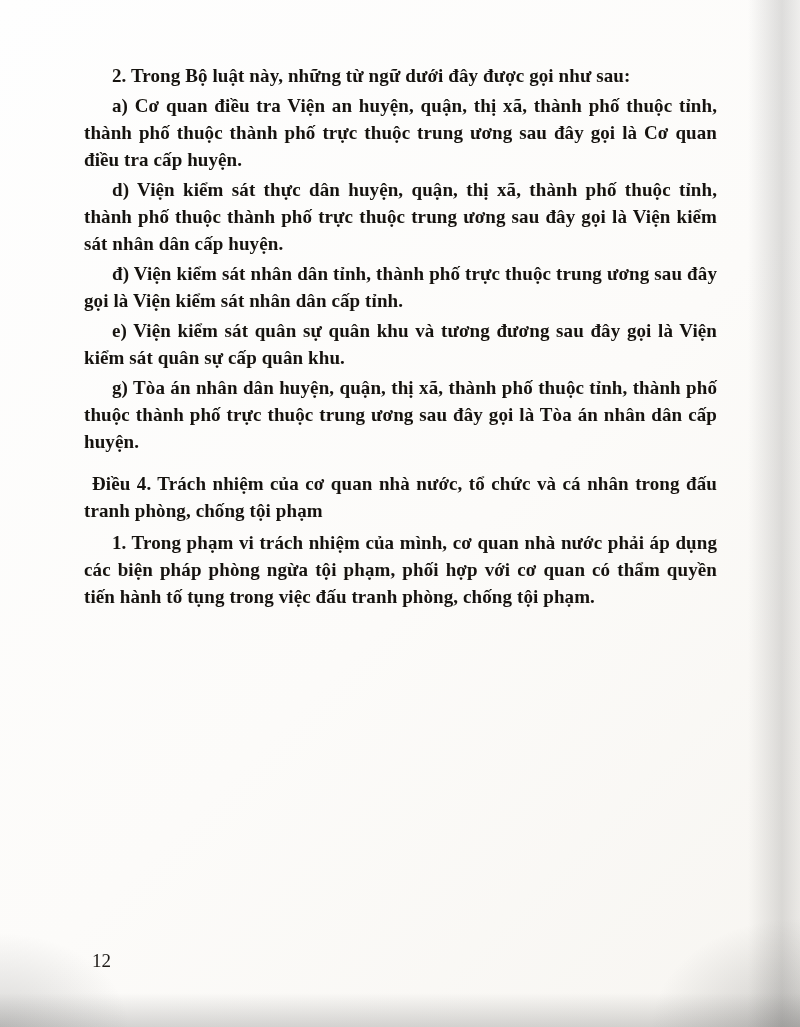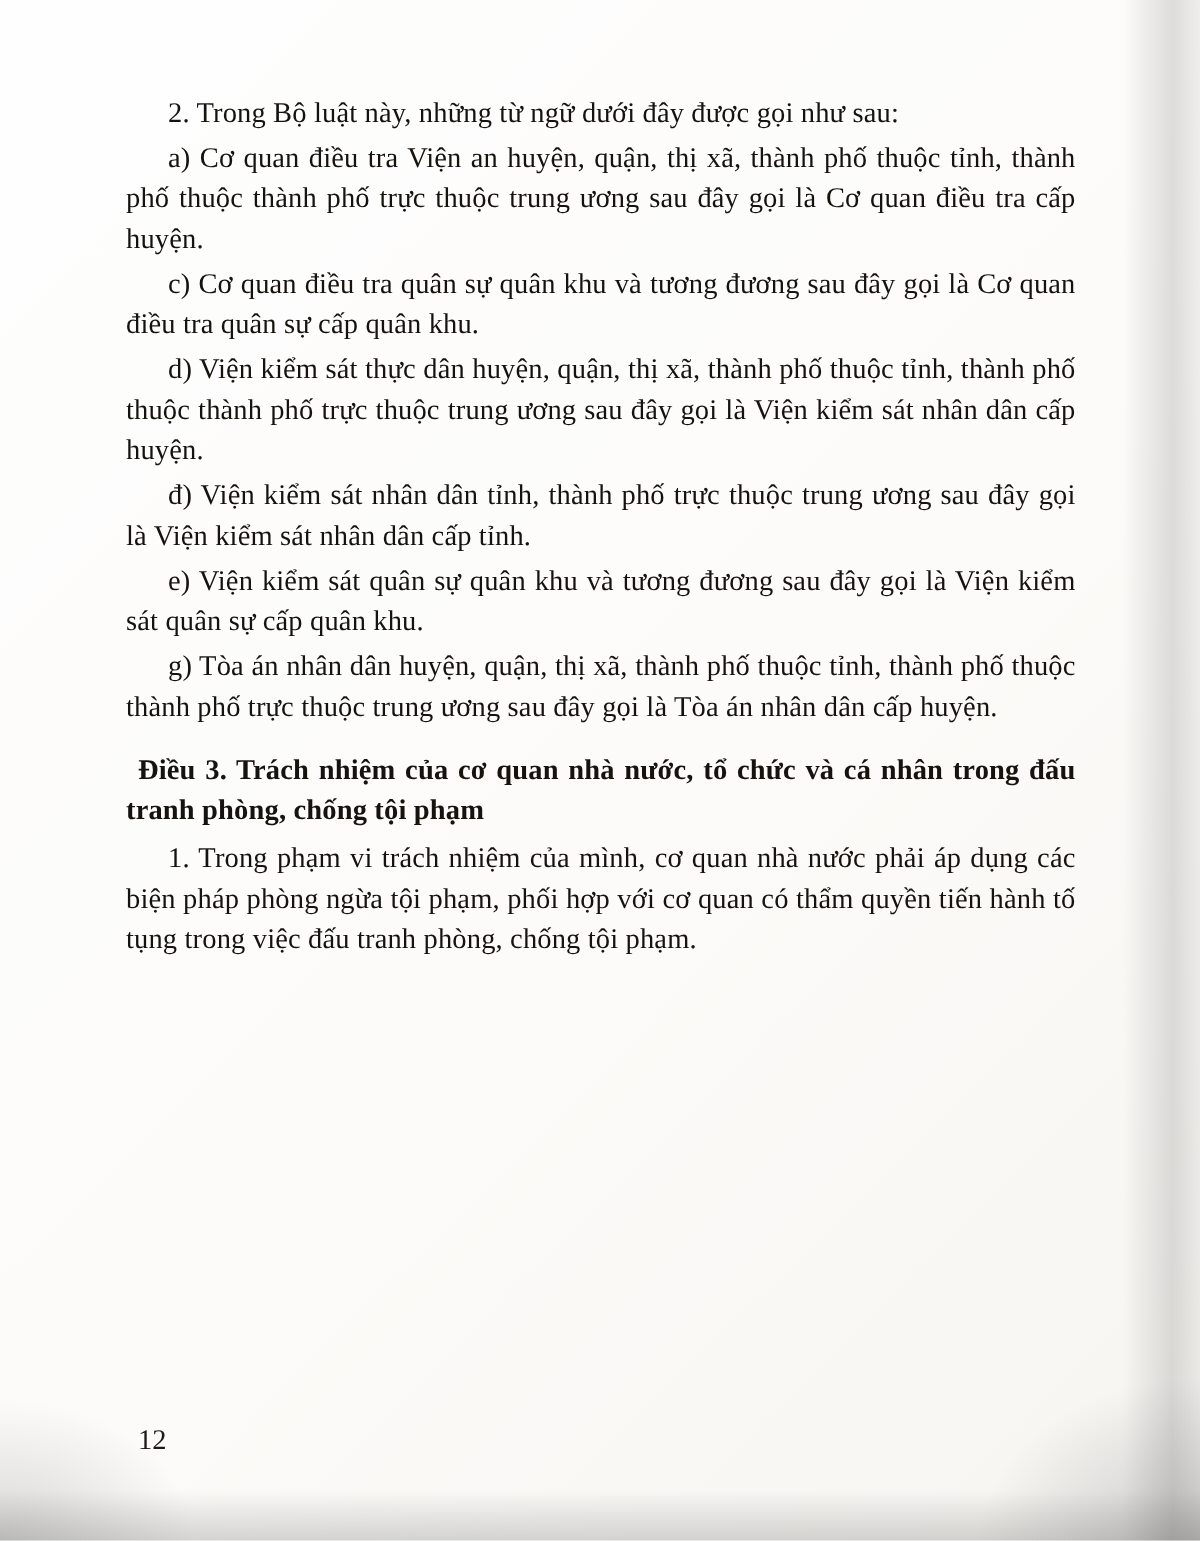--- a/index.html
+++ b/index.html
@@ -24,20 +24,21 @@
     width: 633px;
     font-size: 19px;
     line-height: 27px;
     color: #16130f;
     text-align: justify;
     letter-spacing: 0.1px;
   }
   .para {
     margin: 0 0 3px 0;
     text-indent: 28px;
+    font-weight: bold;
   }
   .para.heading {
     font-weight: bold;
     text-indent: 8px;
     margin-top: 15px;
     margin-bottom: 5px;
   }
   .page-number {
     position: absolute;
     left: 92px;
@@ -92,26 +93,25 @@
   }
 </style>
 </head>
 <body>
 
 <main class="page">
 
   <section class="text-block">
     <p class="para">2. Trong Bộ luật này, những từ ngữ dưới đây được gọi như sau:</p>
     <p class="para">a) Cơ quan điều tra Viện an huyện, quận, thị xã, thành phố thuộc tỉnh, thành phố thuộc thành phố trực thuộc trung ương sau đây gọi là Cơ quan điều tra cấp huyện.</p>
-    <p class="para">c) Cơ quan điều tra quân sự quân khu và tương đương sau đây gọi là Cơ quan điều tra quân sự cấp quân khu.</p>
     <p class="para">d) Viện kiểm sát thực dân huyện, quận, thị xã, thành phố thuộc tỉnh, thành phố thuộc thành phố trực thuộc trung ương sau đây gọi là Viện kiểm sát nhân dân cấp huyện.</p>
     <p class="para">đ) Viện kiểm sát nhân dân tỉnh, thành phố trực thuộc trung ương sau đây gọi là Viện kiểm sát nhân dân cấp tỉnh.</p>
     <p class="para">e) Viện kiểm sát quân sự quân khu và tương đương sau đây gọi là Viện kiểm sát quân sự cấp quân khu.</p>
     <p class="para">g) Tòa án nhân dân huyện, quận, thị xã, thành phố thuộc tỉnh, thành phố thuộc thành phố trực thuộc trung ương sau đây gọi là Tòa án nhân dân cấp huyện.</p>
-    <p class="para heading">Điều 3. Trách nhiệm của cơ quan nhà nước, tổ chức và cá nhân trong đấu tranh phòng, chống tội phạm</p>
+    <p class="para heading">Điều 4. Trách nhiệm của cơ quan nhà nước, tổ chức và cá nhân trong đấu tranh phòng, chống tội phạm</p>
     <p class="para">1. Trong phạm vi trách nhiệm của mình, cơ quan nhà nước phải áp dụng các biện pháp phòng ngừa tội phạm, phối hợp với cơ quan có thẩm quyền tiến hành tố tụng trong việc đấu tranh phòng, chống tội phạm.</p>
   </section>
 
   <div class="page-number">12</div>
 
   <div class="shadow-right"></div>
   <div class="shadow-bottom"></div>
   <div class="shadow-corner-bl"></div>
   <div class="shadow-corner-br"></div>
 

